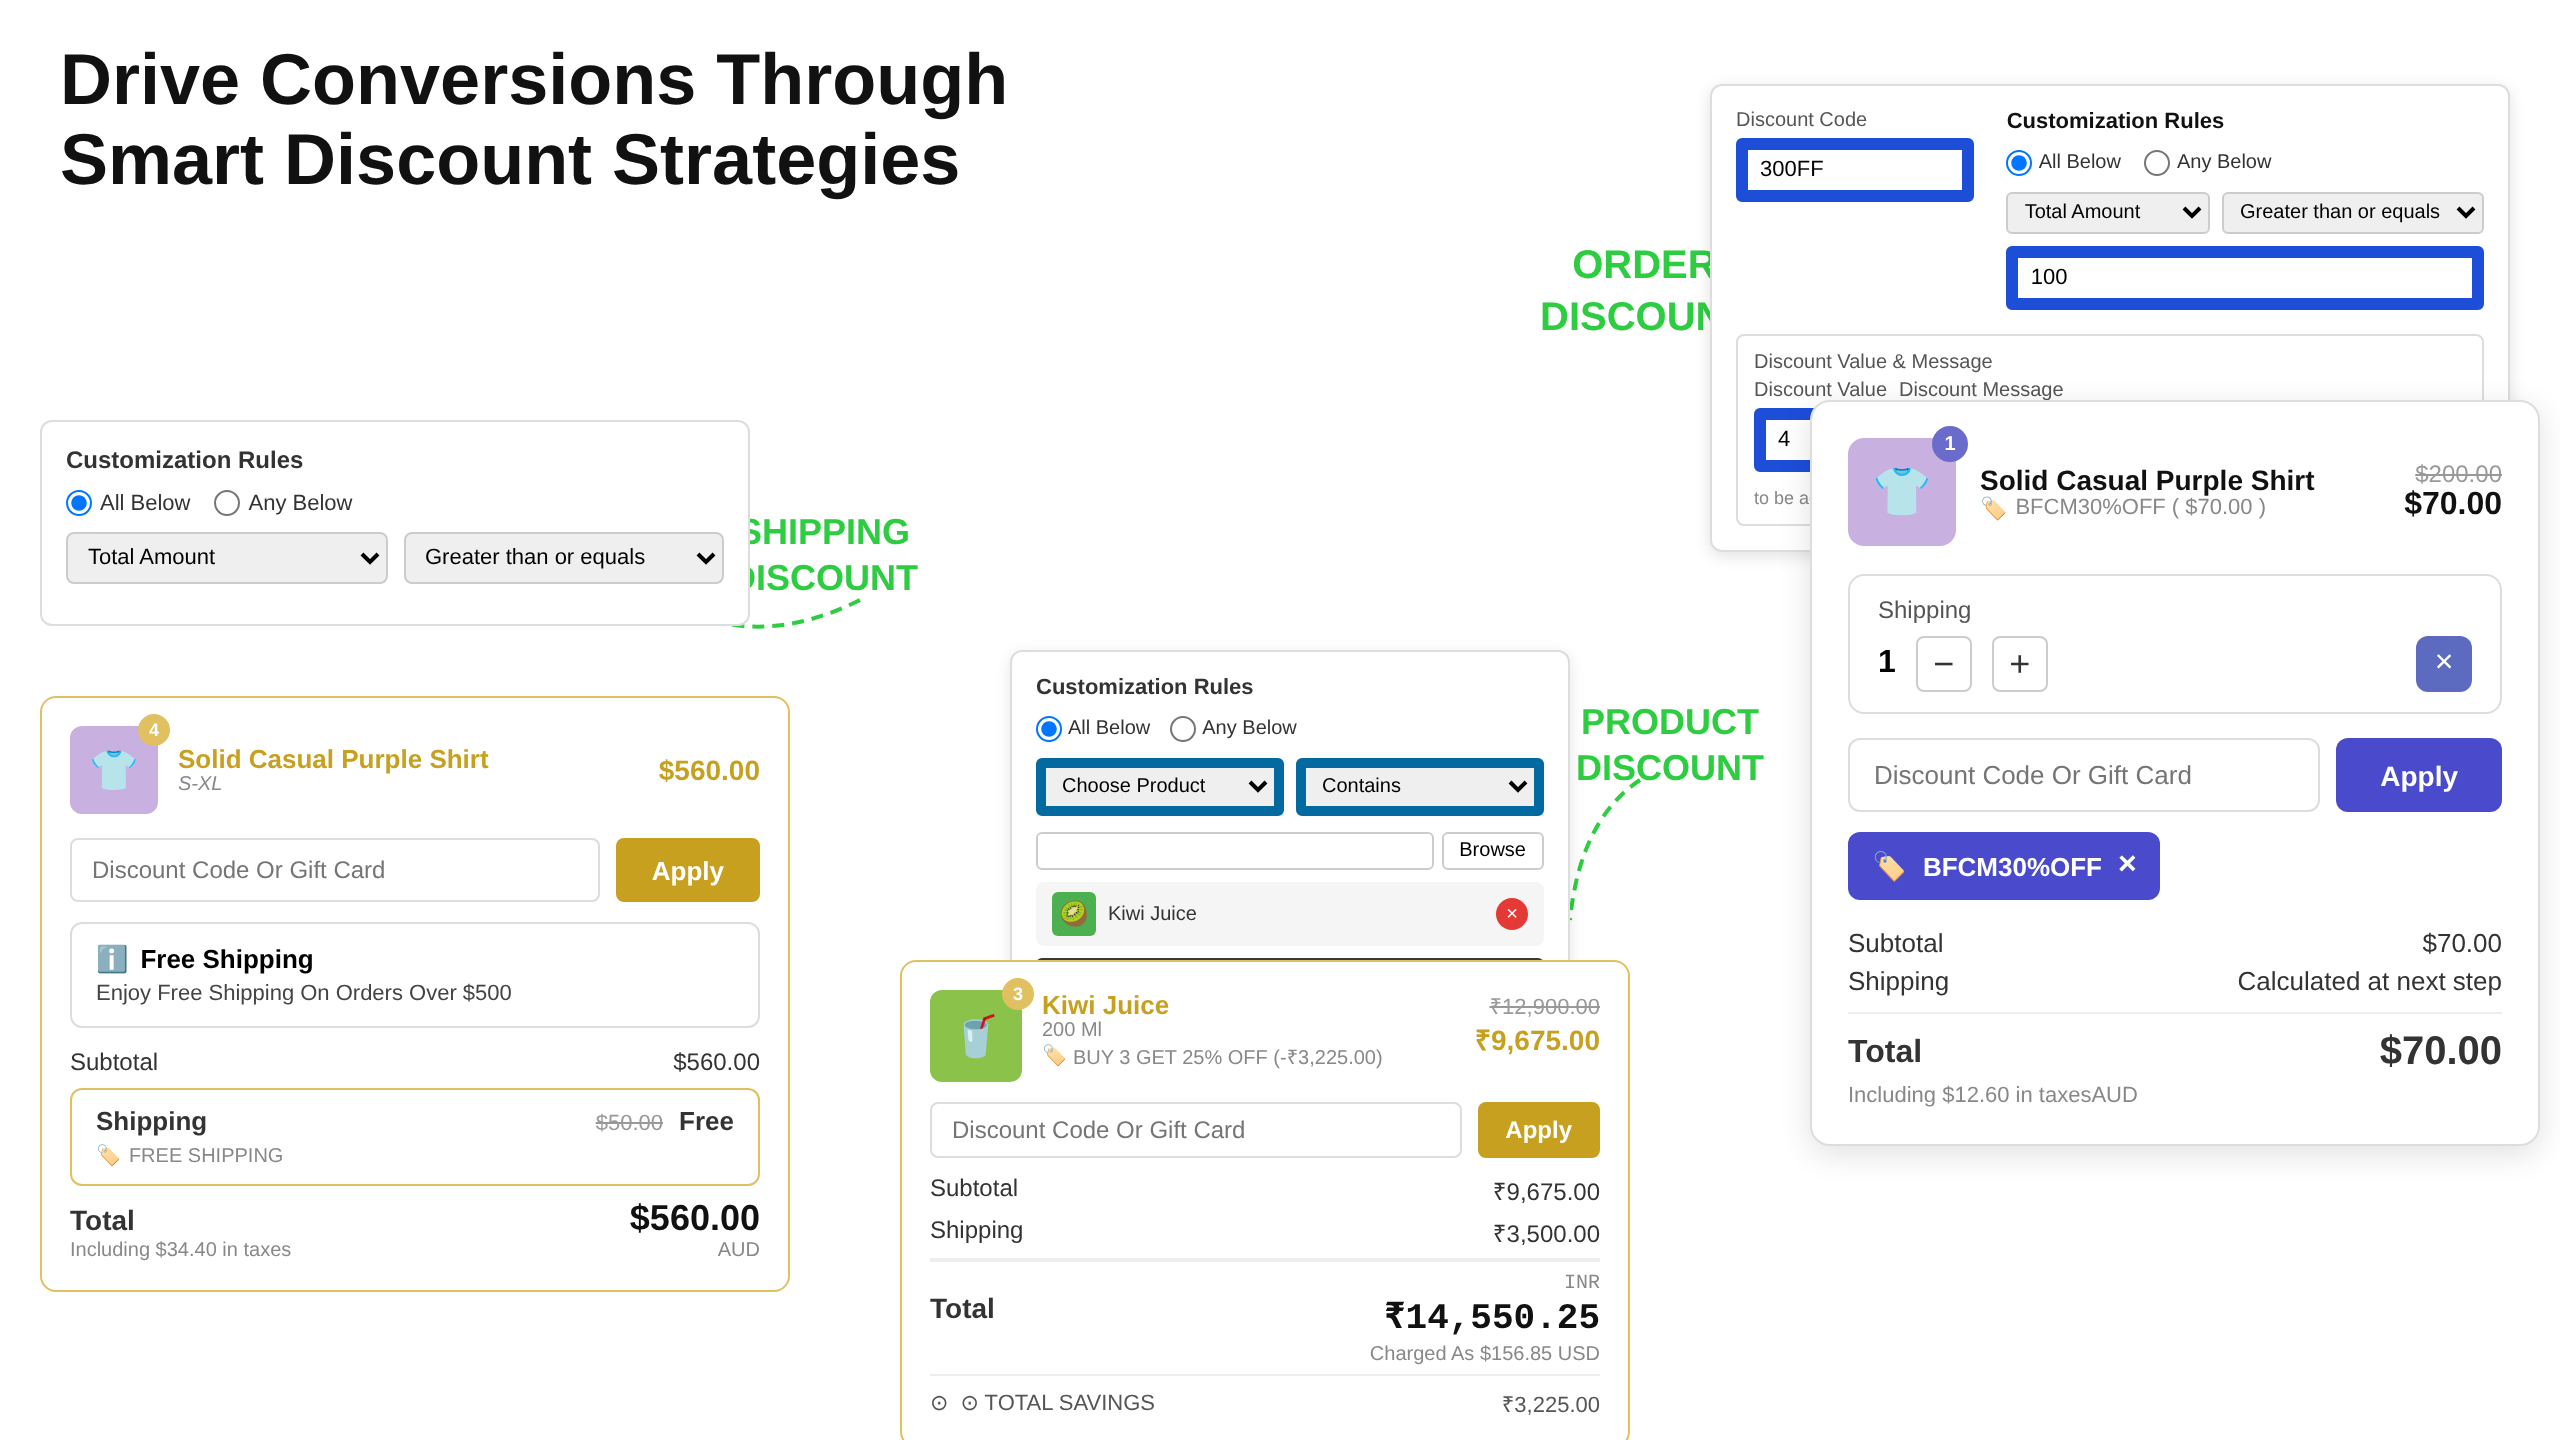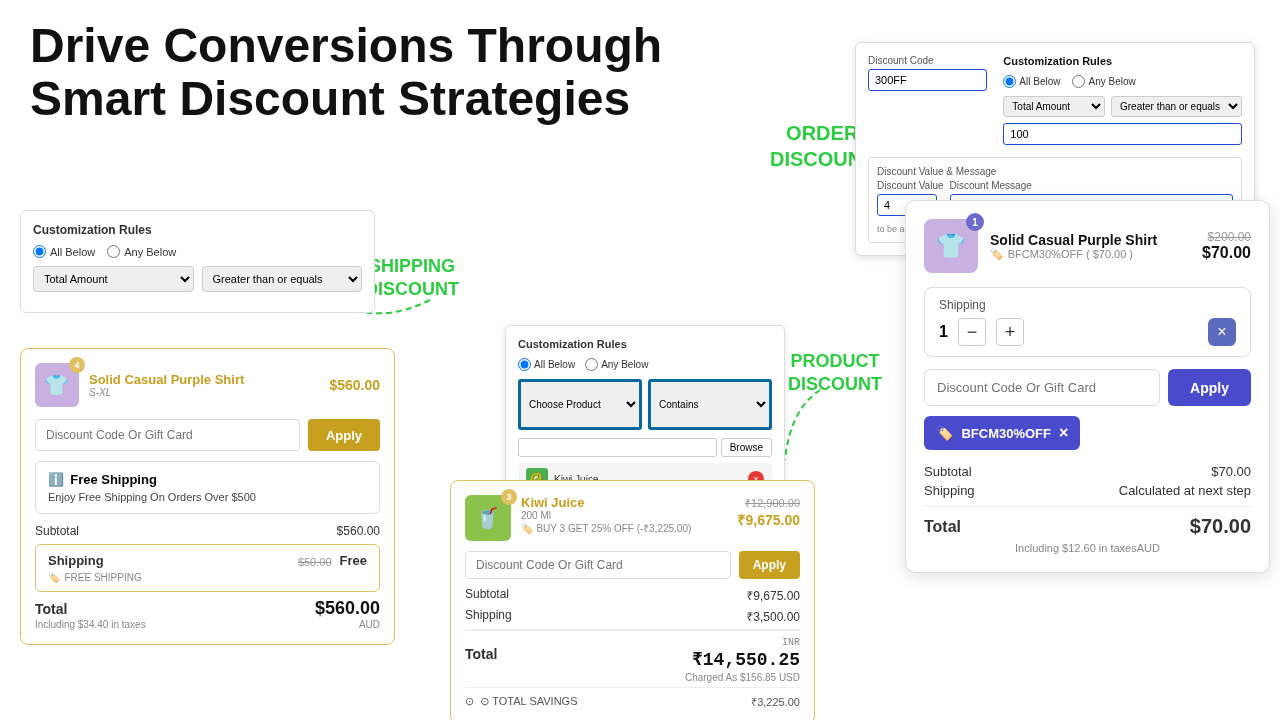--- a/index.html
+++ b/index.html
@@ -11,21 +11,21 @@
       overflow: hidden;
       position: relative;
     }
 
     
     .hero-title {
       position: absolute;
       top: 20px;
       left: 30px;
       width: 650px;
-      font-size: 48px;
+      font-size: 36px;
       font-weight: 900;
       color: #111;
       line-height: 1.1;
     }
 
     
     .label-order-discount {
       position: absolute;
       top: 120px;
       left: 770px;
@@ -80,21 +80,21 @@
       margin-bottom: 8px;
       color: #111;
     }
     .admin-panel-top .field-label {
       font-size: 10px;
       color: #555;
       margin-bottom: 3px;
     }
     .admin-panel-top input[type="text"] {
       width: 100%;
-      border: 1px solid #1d4ed8;
+      border: 6px solid #1d4ed8;
       border-radius: 3px;
       padding: 4px 6px;
       font-size: 11px;
       margin-bottom: 8px;
     }
     .admin-radio-group {
       display: flex;
       gap: 12px;
       margin-bottom: 8px;
       font-size: 10px;
@@ -389,23 +389,23 @@
     .panel-middle-config .radio-group label {
       display: flex; align-items: center; gap: 3px;
     }
     .panel-middle-config .select-row {
       display: flex;
       gap: 6px;
       margin-bottom: 8px;
     }
     .panel-middle-config .select-row select {
       flex: 1;
-      border: 3px solid #0369a1;
+      border: 5px solid #0369a1;
       border-radius: 3px;
-      padding: 16px 4px;
+      padding: 3px 4px;
       font-size: 10px;
     }
     .search-browse-row {
       display: flex;
       gap: 4px;
       margin-bottom: 6px;
     }
     .search-browse-row input {
       flex: 1;
       border: 1px solid #ccc;
@@ -753,21 +753,21 @@
     }
     .checkout-total-row {
       display: flex;
       justify-content: space-between;
       align-items: center;
     }
     .checkout-total-label { font-size: 16px; font-weight: 900; }
     .checkout-total-amount { font-size: 20px; font-weight: 900; }
     .checkout-tax-row {
       display: flex;
-      justify-content: center;
+      justify-content: flex-start;
       font-size: 11px;
       color: #888;
       margin-top: 4px;
     }
 
     
     svg.arrows {
       position: absolute;
       top: 0; left: 0;
       width: 1280px;

